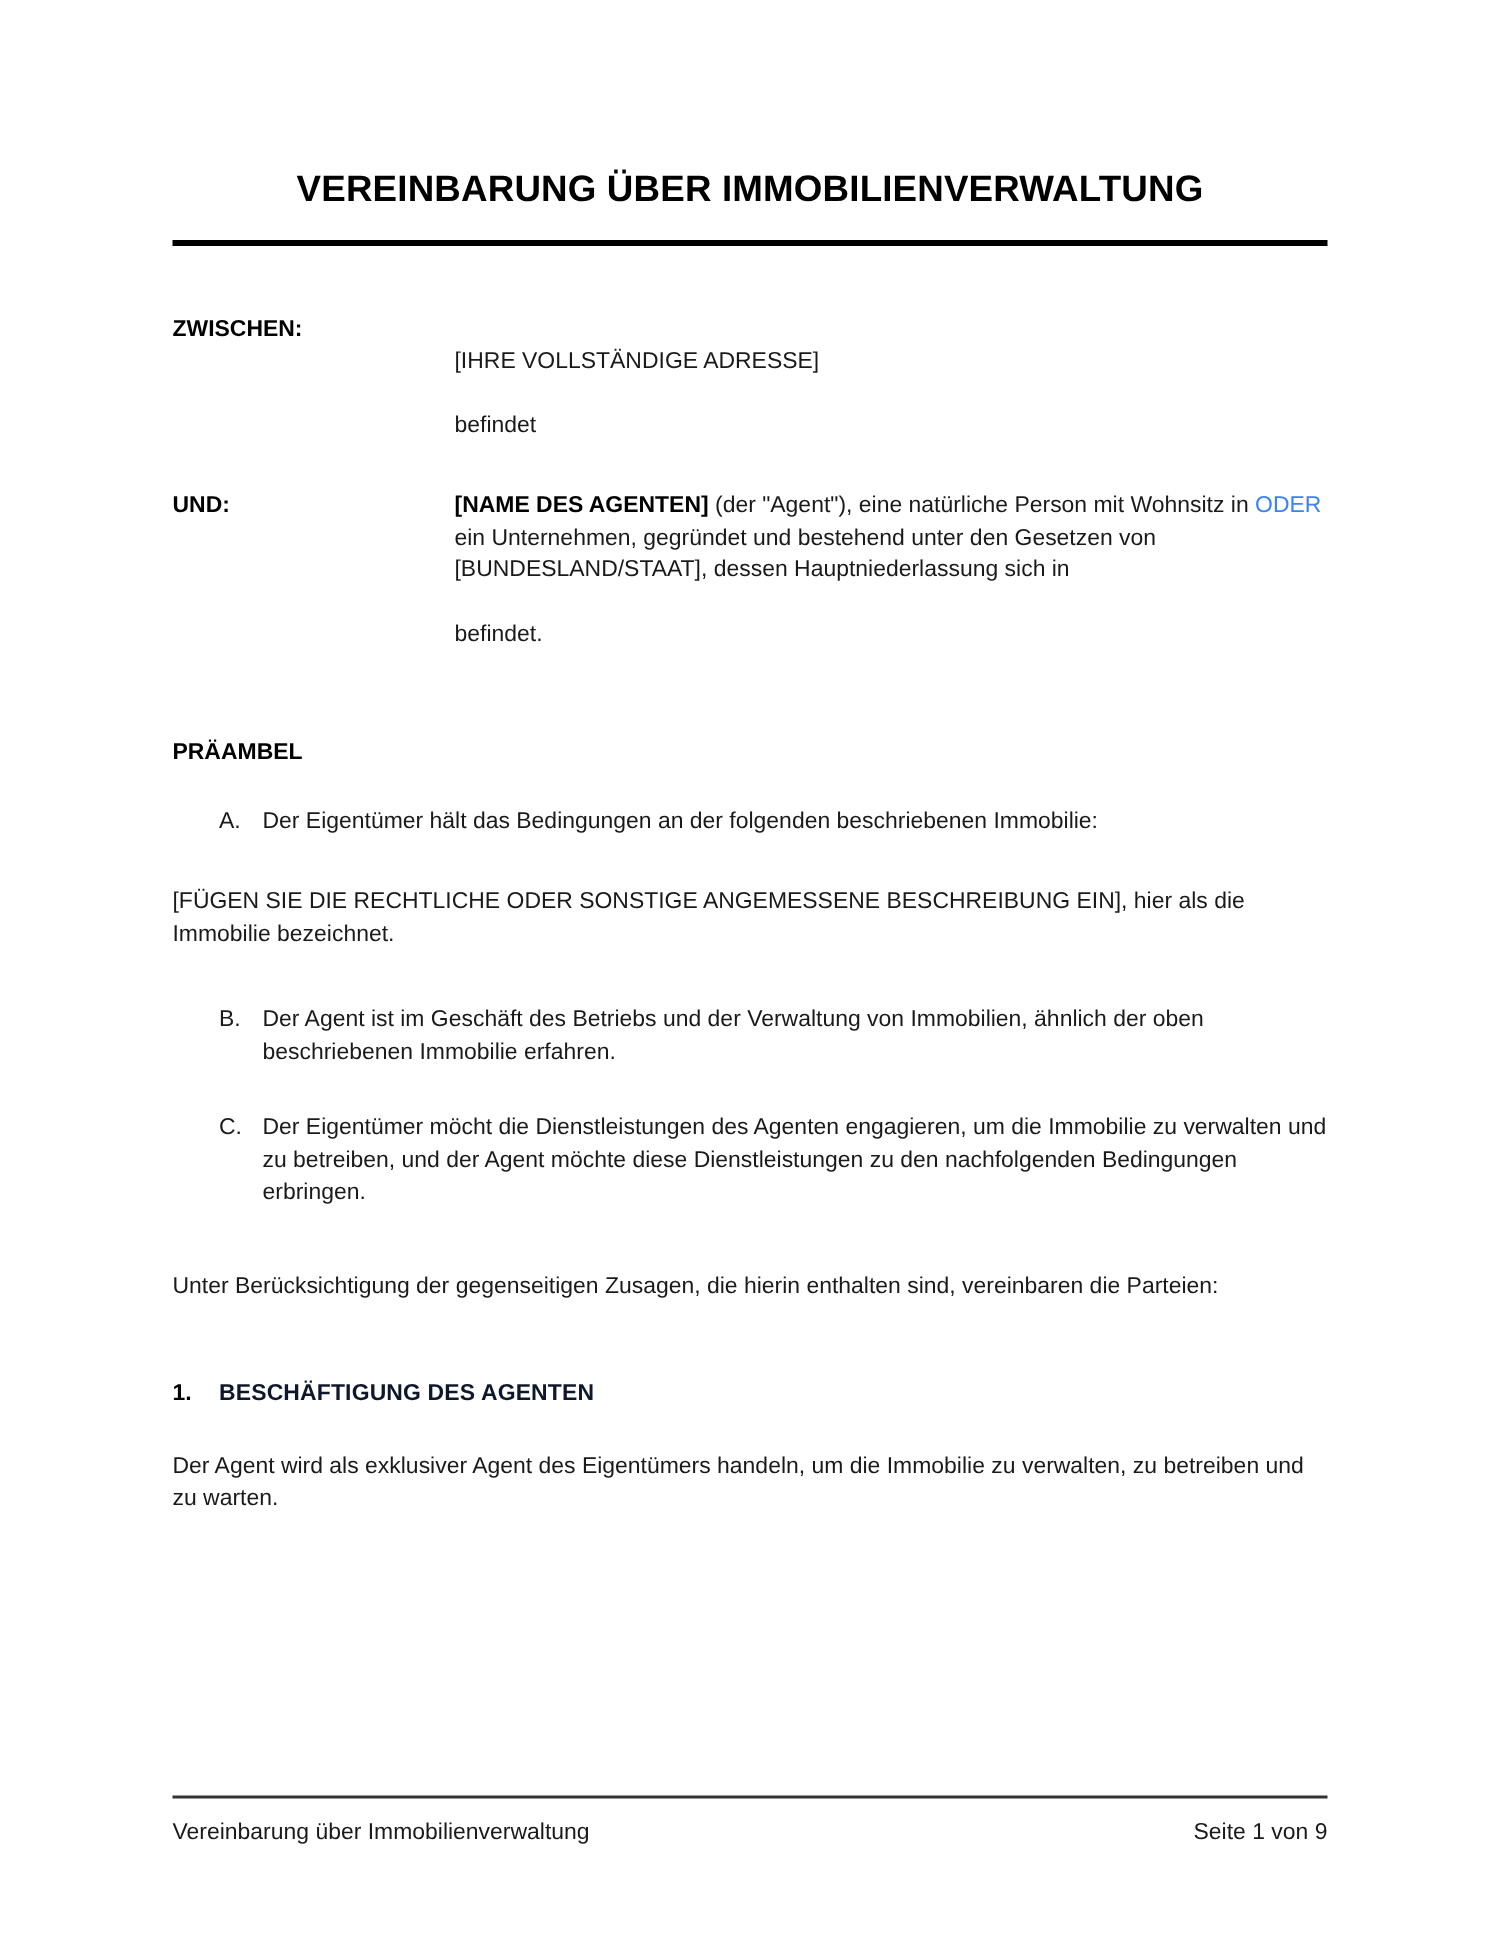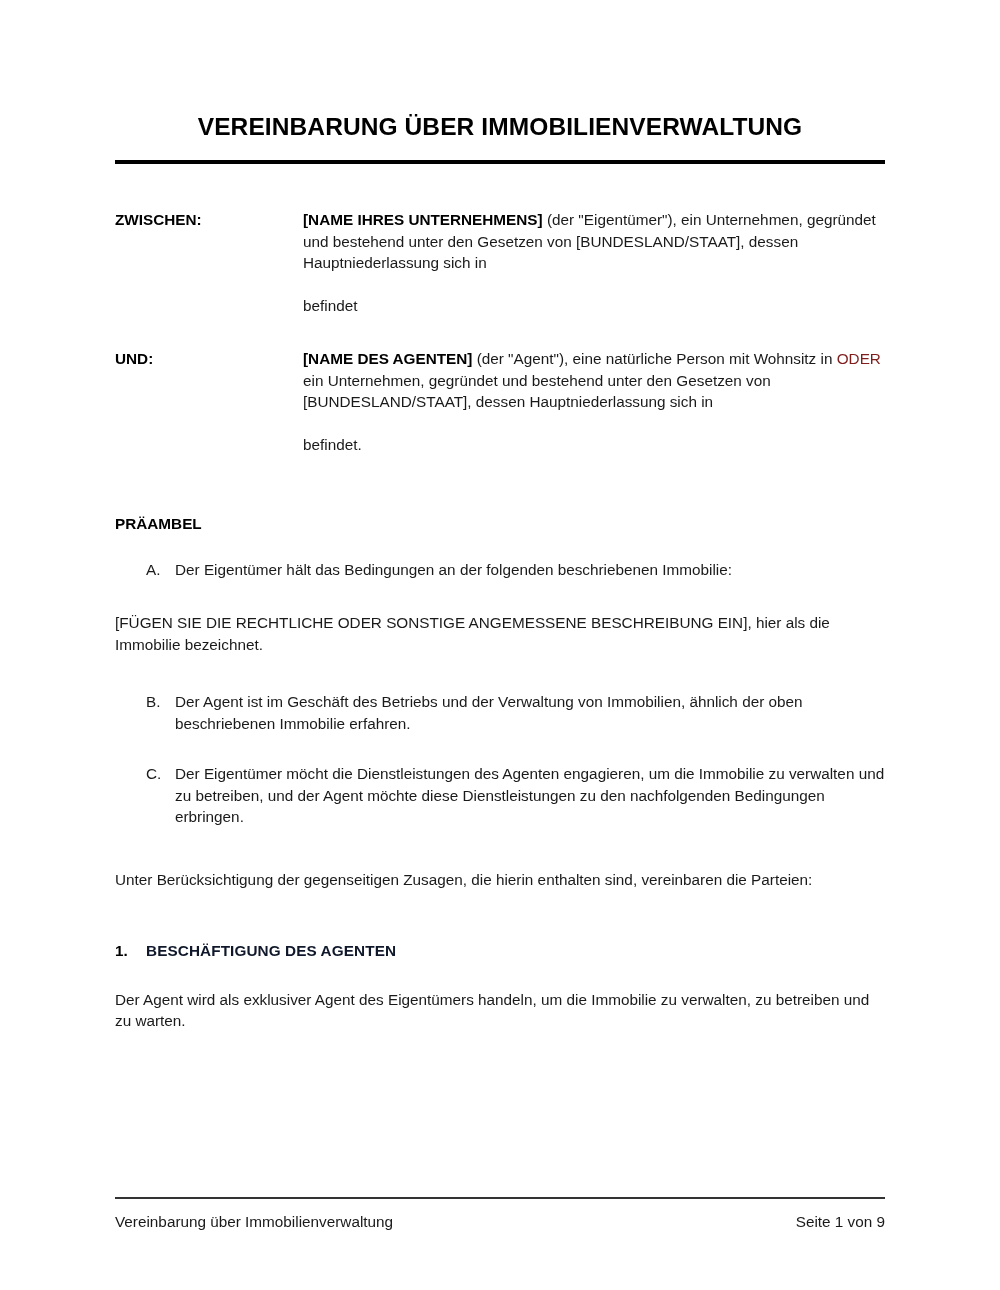--- a/index.html
+++ b/index.html
@@ -83,21 +83,21 @@
     color: #1a1a1a;
   }
   .party-body .sub {
     margin-top: 21px;
   }
   .strong-ph {
     font-weight: bold;
     color: #000000;
   }
   .oder {
-    color: #7f1d1d;
+    color: #3b82f6;
   }
 
   
   .section-heading {
     font-size: 15.3px;
     line-height: 21.5px;
     font-weight: bold;
     color: #000000;
     margin: 0;
   }
@@ -186,21 +186,21 @@
   <div class="content">
 
     <h1 class="doc-title">VEREINBARUNG ÜBER IMMOBILIENVERWALTUNG</h1>
 
     <div class="title-rule"></div>
 
 
     <div class="party-block party-zwischen">
       <div class="party-label">ZWISCHEN:</div>
       <div class="party-body">
-        <div><span class="strong-ph">[NAME IHRES UNTERNEHMENS]</span><span> (der "Eigentümer"), ein Unternehmen, gegründet und bestehend unter den Gesetzen von [BUNDESLAND/STAAT], dessen Hauptniederlassung sich in</span></div>
+        <div class="sub">[IHRE VOLLSTÄNDIGE ADRESSE]</div>
         <div class="sub">befindet</div>
       </div>
     </div>
 
     <div class="party-block party-und">
       <div class="party-label">UND:</div>
       <div class="party-body">
         <div><span class="strong-ph">[NAME DES AGENTEN]</span><span> (der "Agent"), eine natürliche Person mit Wohnsitz in </span><span class="oder">ODER</span><span> ein Unternehmen, gegründet und bestehend unter den Gesetzen von [BUNDESLAND/STAAT], dessen Hauptniederlassung sich in</span></div>
         <div class="sub">befindet.</div>
       </div>

